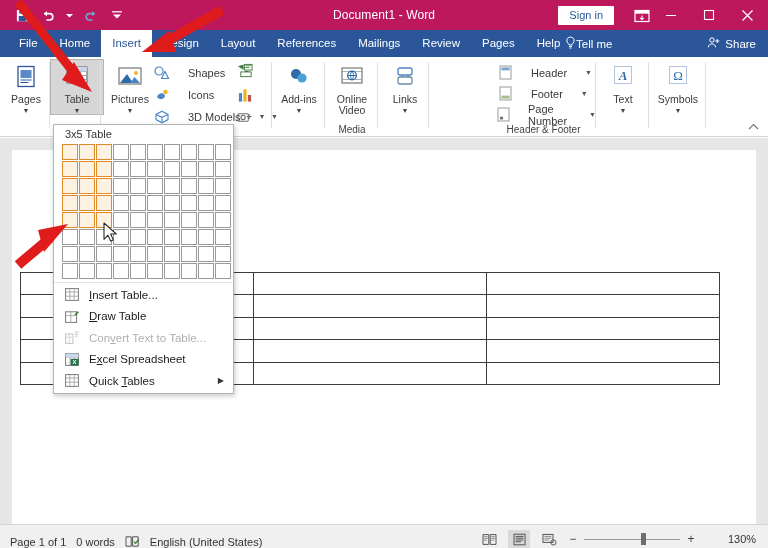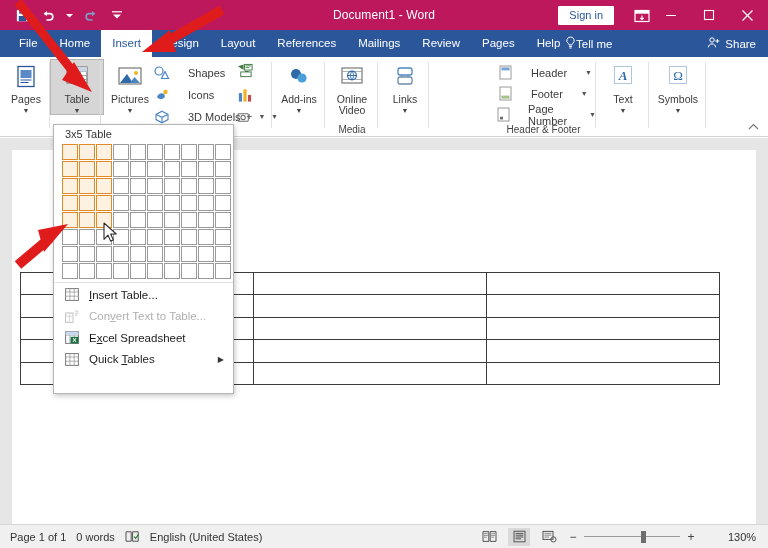--- a/index.html
+++ b/index.html
@@ -154,21 +154,21 @@
   .ul { text-decoration: underline; }
 
   
   .mousecursor { position: absolute; left: 103px; top: 222px; z-index: 60; }
 
   
   .statusbar {
     position: absolute; bottom: 0; left: 0;
     width: 768px; height: 24px;
     background: #f0f0f0; border-top: 1px solid #d6d6d6;
-    display: flex; align-items: center;
+    display: flex; align-items: flex-end;
   }
   .sb-item { font-size: 11px; color: #333; margin-left: 10px; cursor: pointer; white-space: nowrap; }
   .sb-left { display: flex; align-items: center; }
   .sb-right { position: absolute; right: 10px; display: flex; align-items: center; gap: 8px; }
   .viewbtn { width: 22px; height: 18px; display: flex; align-items: center; justify-content: center; cursor: pointer; }
   .viewbtn.active { background: #dadada; }
   .zoomslider { display: flex; align-items: center; gap: 6px; }
   .zs-track { position: relative; width: 96px; height: 12px; display: flex; align-items: center; }
   .zs-line { width: 96px; height: 1px; background: #9a9a9a; }
   .zs-knob { position: absolute; left: 57px; width: 5px; height: 12px; background: #6e6e6e; cursor: pointer; }
@@ -644,20 +644,30 @@
       <div class="dd-item">
         <span class="mi">
           <svg width="14" height="13" viewBox="0 0 14 13">
               <rect x=".6" y=".6" width="12.8" height="11.8" fill="#fff" stroke="#7a7a7a" stroke-width="1"></rect>
               <path d="M.6 4h12.8M.6 8.2h12.8M4.9.6v11.8M9.2.6v11.8" stroke="#9a9a9a" stroke-width=".8"></path>
             </svg>
         </span>
         <span><span class="ul">I</span>nsert Table...</span>
       </div>
 
+      <div class="dd-item">
+        <span class="mi">
+          <svg width="14" height="13" viewBox="0 0 14 13">
+              <rect x=".6" y="1.8" width="11" height="10.6" fill="#fff" stroke="#7a7a7a" stroke-width="1"></rect>
+              <path d="M.6 5.6h11M5.8 1.8v10.6" stroke="#9a9a9a" stroke-width=".8"></path>
+              <path d="m9.4 4.6 3.4-3.4 1.1 1.1-3.4 3.4z" fill="#3f7a3f"></path>
+            </svg>
+        </span>
+        <span><span class="ul">D</span>raw Table</span>
+      </div>
 
       <div class="dd-item disabled">
         <span class="mi">
           <svg width="14" height="13" viewBox="0 0 14 13">
               <rect x=".6" y="3" width="7.4" height="9.4" fill="#fff" stroke="#c2c2c2" stroke-width="1"></rect>
               <path d="M.6 6.2H8M4.3 3v9.4" stroke="#d2d2d2" stroke-width=".8"></path>
               <path d="M10 1.2h3.4M10 3.2h3.4M10 5.2h2.4" stroke="#c2c2c2" stroke-width=".9"></path>
             </svg>
         </span>
         <span>Con<span class="ul">v</span>ert Text to Table...</span>

